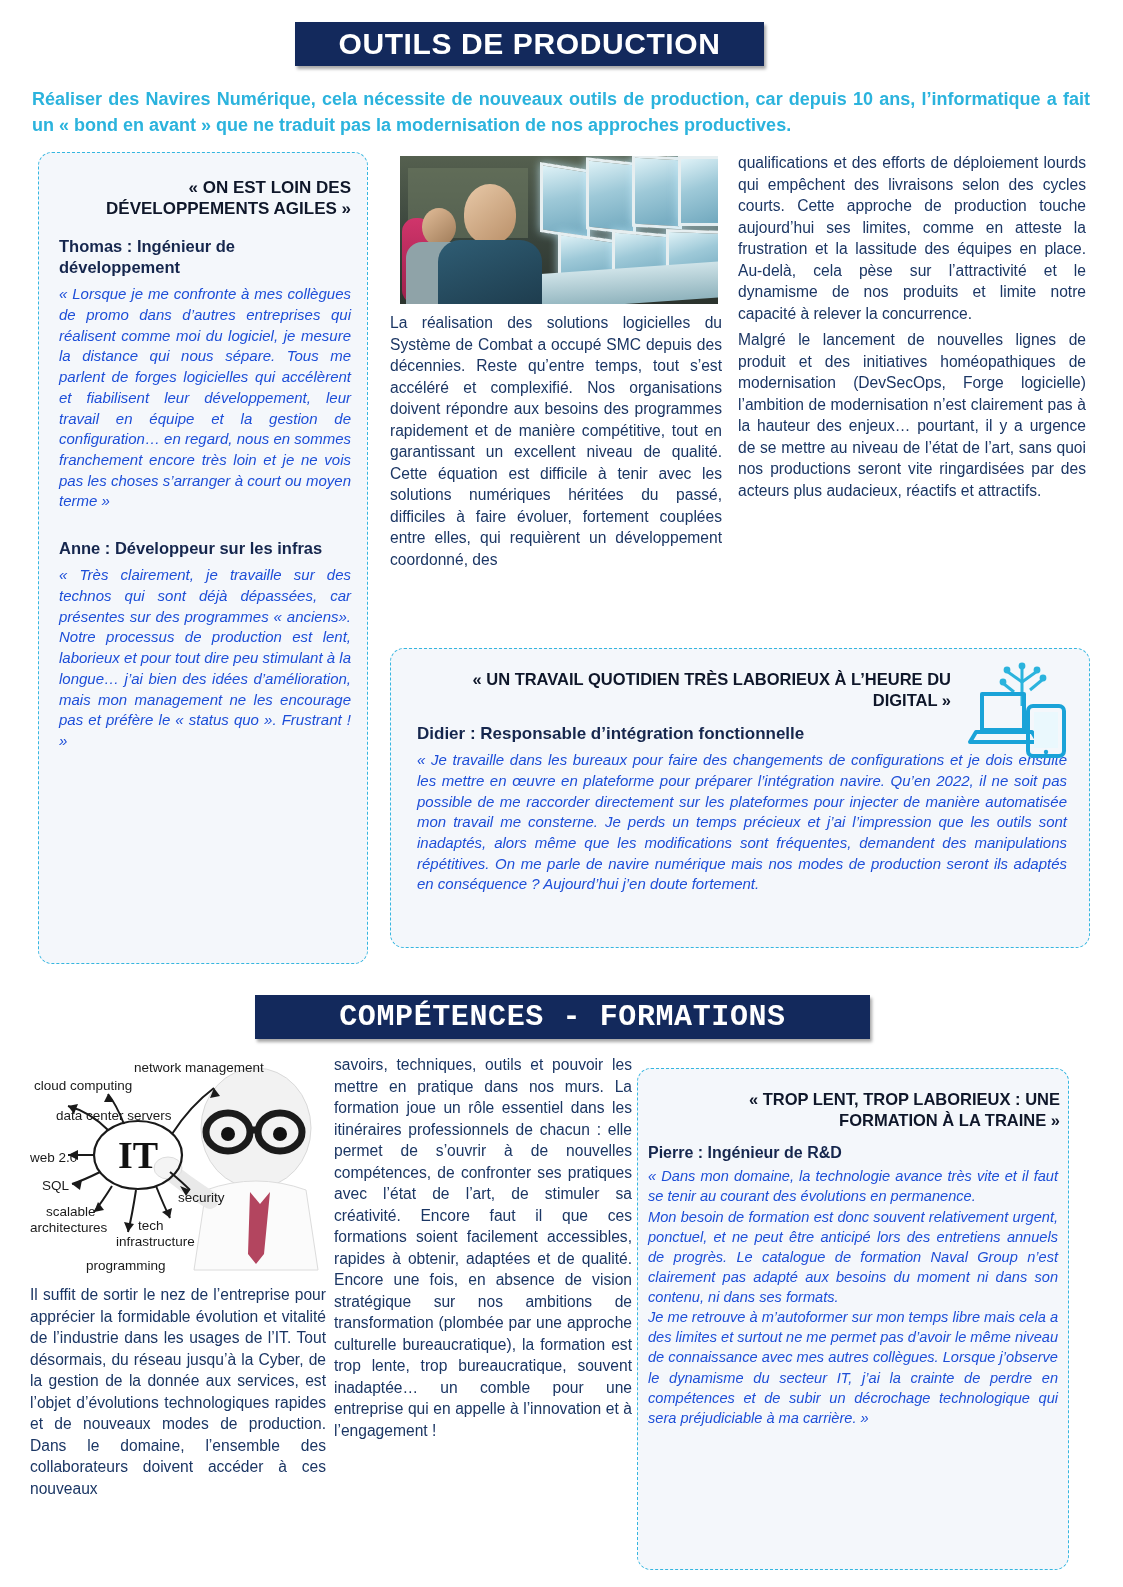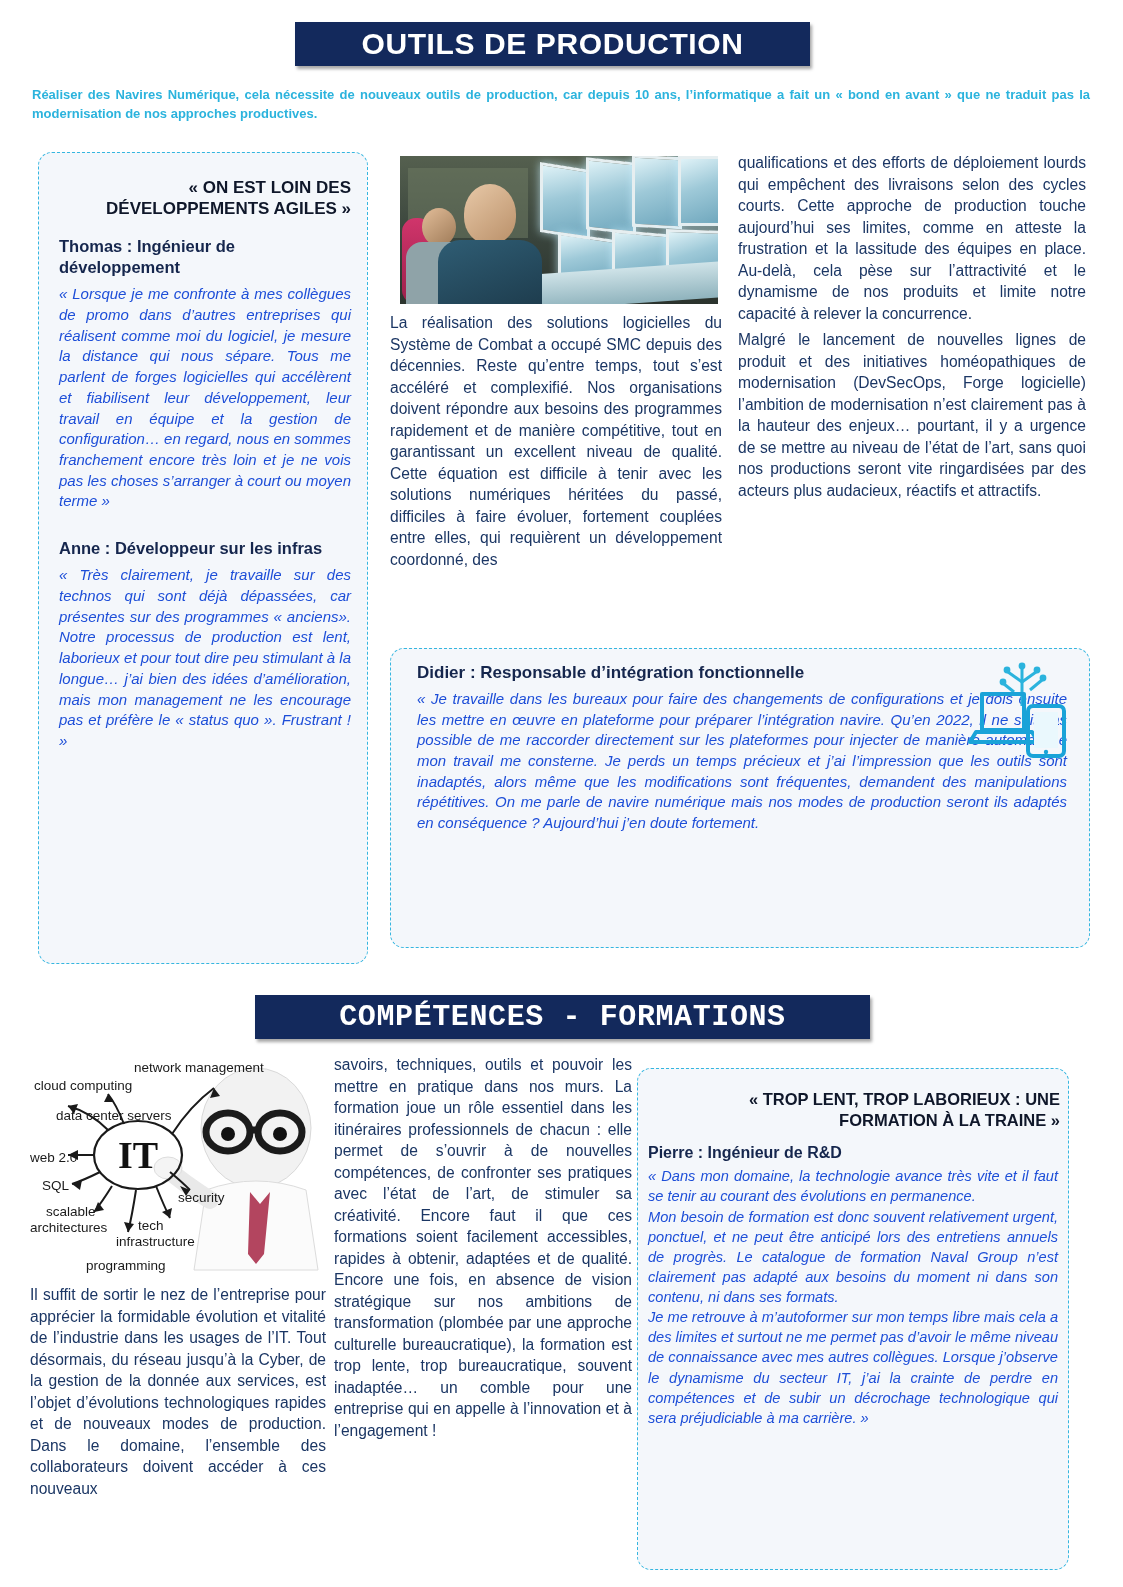--- a/index.html
+++ b/index.html
@@ -16,32 +16,32 @@
   
   .banner{
     background:#13295c;
     color:#ffffff;
     font-weight:bold;
     text-align:center;
     letter-spacing:.6px;
     box-shadow:2px 3px 3px rgba(0,0,0,.35);
   }
   #banner-production{
-    position:absolute;left:295px;top:22px;width:515px;height:44px;
+    position:absolute;left:295px;top:22px;width:469px;height:44px;
     font-size:30px;line-height:44px;
   }
   #banner-competences{
     position:absolute;left:255px;top:995px;width:615px;height:44px;
     font-size:30px;line-height:44px;font-family:Liberation Mono, monospace;
   }
 
   
   #intro{
     position:absolute;left:32px;top:86px;width:1058px;
-    font-size:13px;font-weight:bold;color:#2bb3dd;
+    font-size:18px;font-weight:bold;color:#2bb3dd;
     text-align:justify;line-height:1.45;
   }
 
   
   .testi-box{
     position:absolute;
     background:#f4f7fb;
     border:1.6px dashed #35b6e0;
     border-radius:14px;
     box-sizing:border-box;
@@ -178,20 +178,21 @@
   </div>
 
   <div class="bodytext" id="col-mid-top">La réalisation des solutions logicielles du Système de Combat a occupé SMC depuis des décennies. Reste qu’entre temps, tout s’est accéléré et complexifié. Nos organisations doivent répondre aux besoins des programmes rapidement et de manière compétitive, tout en garantissant un excellent niveau de qualité. Cette équation est difficile à tenir avec les solutions numériques héritées du passé, difficiles à faire évoluer, fortement couplées entre elles, qui requièrent un développement coordonné, des</div>
 
   <div class="bodytext" id="col-right-top">
     <p>qualifications et des efforts de déploiement lourds qui empêchent des livraisons selon des cycles courts. Cette approche de production touche aujourd’hui ses limites, comme en atteste la frustration et la lassitude des équipes en place. Au-delà, cela pèse sur l’attractivité et le dynamisme de nos produits et limite notre capacité à relever la concurrence.</p>
     <p>Malgré le lancement de nouvelles lignes de produit et des initiatives homéopathiques de modernisation (DevSecOps, Forge logicielle) l’ambition de modernisation n’est clairement pas à la hauteur des enjeux… pourtant, il y a urgence de se mettre au niveau de l’état de l’art, sans quoi nos productions seront vite ringardisées par des acteurs plus audacieux, réactifs et attractifs.</p>
   </div>
 
   <div class="testi-box" id="box-didier">
+    <div class="testi-title">« UN TRAVAIL QUOTIDIEN TRÈS LABORIEUX À L’HEURE DU DIGITAL »</div>
     <div class="testi-person">Didier : Responsable d’intégration fonctionnelle</div>
     <div class="testi-quote">« Je travaille dans les bureaux pour faire des changements de configurations et je dois ensuite les mettre en œuvre en plateforme pour préparer l’intégration navire. Qu’en 2022, il ne soit pas possible de me raccorder directement sur les plateformes pour injecter de manière automatisée mon travail me consterne. Je perds un temps précieux et j’ai l’impression que les outils sont inadaptés, alors même que les modifications sont fréquentes, demandent des manipulations répétitives. On me parle de navire numérique mais nos modes de production seront ils adaptés en conséquence ? Aujourd’hui j’en doute fortement.</div>
   </div>
 
   <div id="devices-icon">
     <svg viewBox="0 0 108 100" width="108" height="100" aria-hidden="true">
 
       <g stroke="#2bb3dd" stroke-width="3" fill="none">
         <path d="M54 8 L54 46"></path>
         <path d="M54 22 L40 12"></path>

